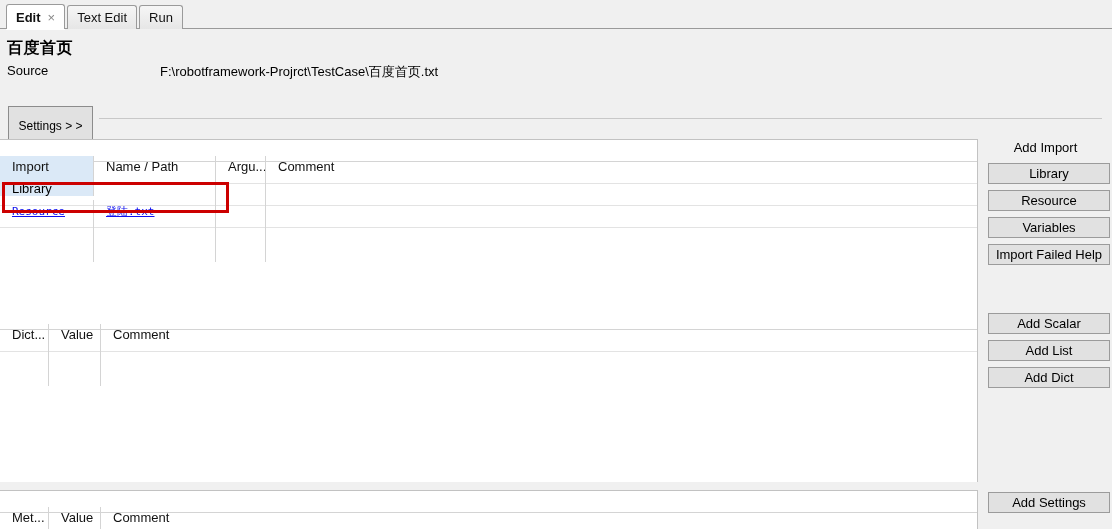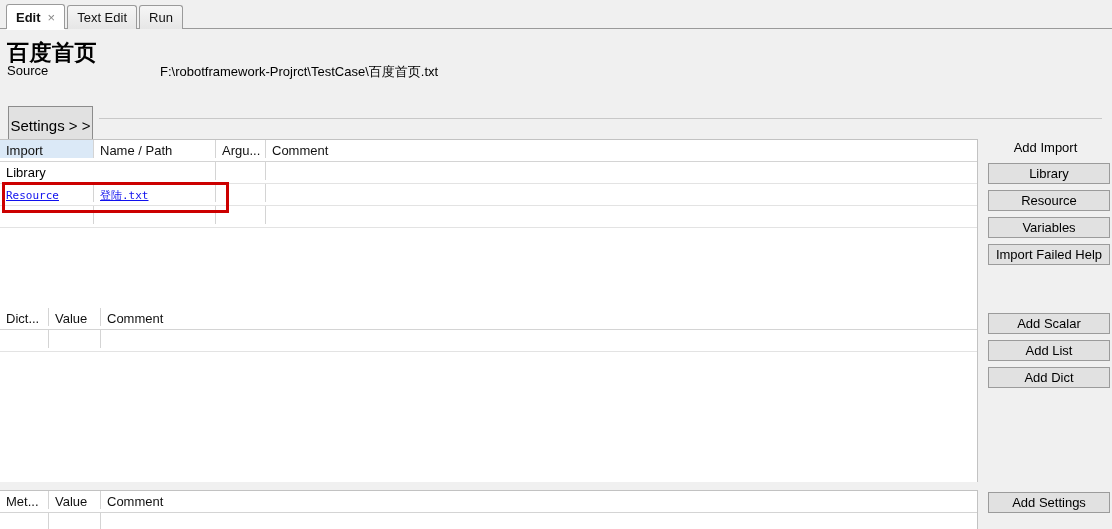--- a/index.html
+++ b/index.html
@@ -72,21 +72,21 @@
     color: #888;
     line-height: 1;
     cursor: pointer;
   }
 
   
   .doc-title {
     position: absolute;
     left: 7px;
     top: 38px;
-    font-size: 22px;
+    font-size: 16px;
     font-weight: bold;
     letter-spacing: 0.5px;
   }
   .source-label {
     position: absolute;
     left: 7px;
     top: 63px;
     font-size: 13px;
   }
   .source-value {
@@ -107,21 +107,21 @@
   }
   .settings-btn {
     position: absolute;
     left: 8px;
     top: 0;
     width: 85px;
     height: 39px;
     box-sizing: border-box;
     background: #e1e1e1;
     border: 1px solid #8c8c8c;
-    font-size: 15px;
+    font-size: 12px;
     color: #000;
     display: flex;
     align-items: center;
     justify-content: center;
     cursor: default;
   }
   .settings-rule {
     position: absolute;
     left: 99px;
     top: 12px;
@@ -147,25 +147,25 @@
     height: 22px;
     width: 100%;
     box-sizing: border-box;
     border-bottom: 1px solid #e3e3e3;
   }
   .grid-row.head {
     border-bottom: 1px solid #d4d4d4;
   }
   .cell {
     position: absolute;
-    top: 0;
-    height: 18px;
+    top: 16px;
+    height: 40px;
     line-height: 22px;
     font-size: 13px;
-    padding-left: 6px;
+    padding-left: 12px;
     box-sizing: border-box;
     white-space: nowrap;
     overflow: hidden;
   }
   
   .c-imp-0 { left: 0;   width: 93px; }
   .c-imp-1 { left: 93px;  width: 122px; border-left: 1px solid #d4d4d4; }
   .c-imp-2 { left: 215px; width: 50px;  border-left: 1px solid #d4d4d4; }
   .c-imp-3 { left: 265px; width: 400px; border-left: 1px solid #d4d4d4; }
   .grid-row.head .c-imp-0 {

